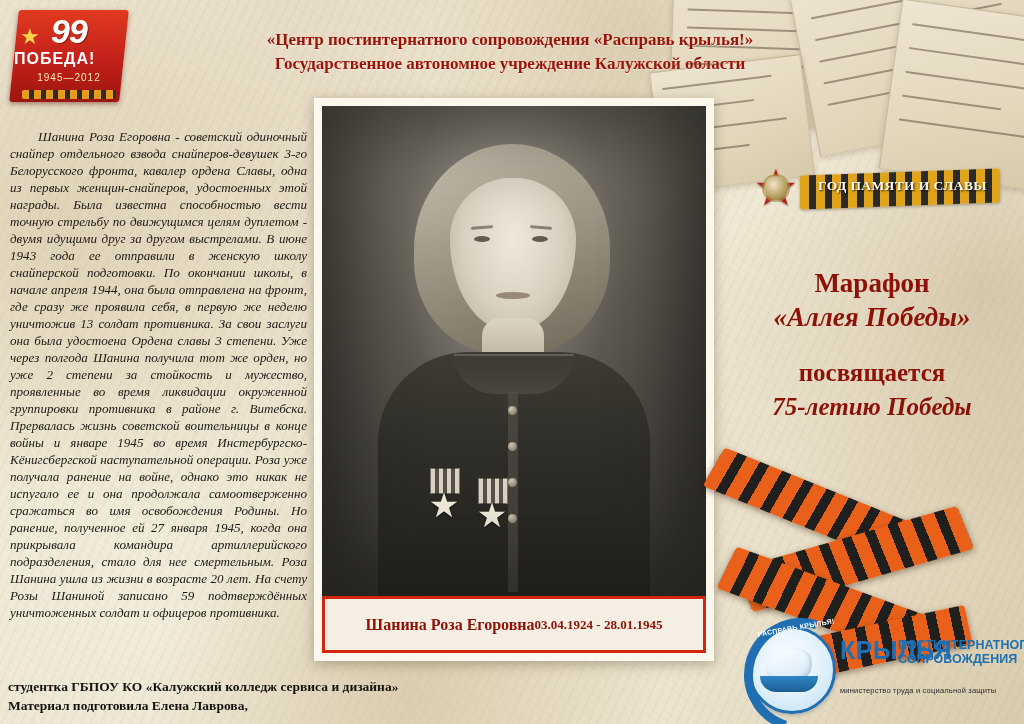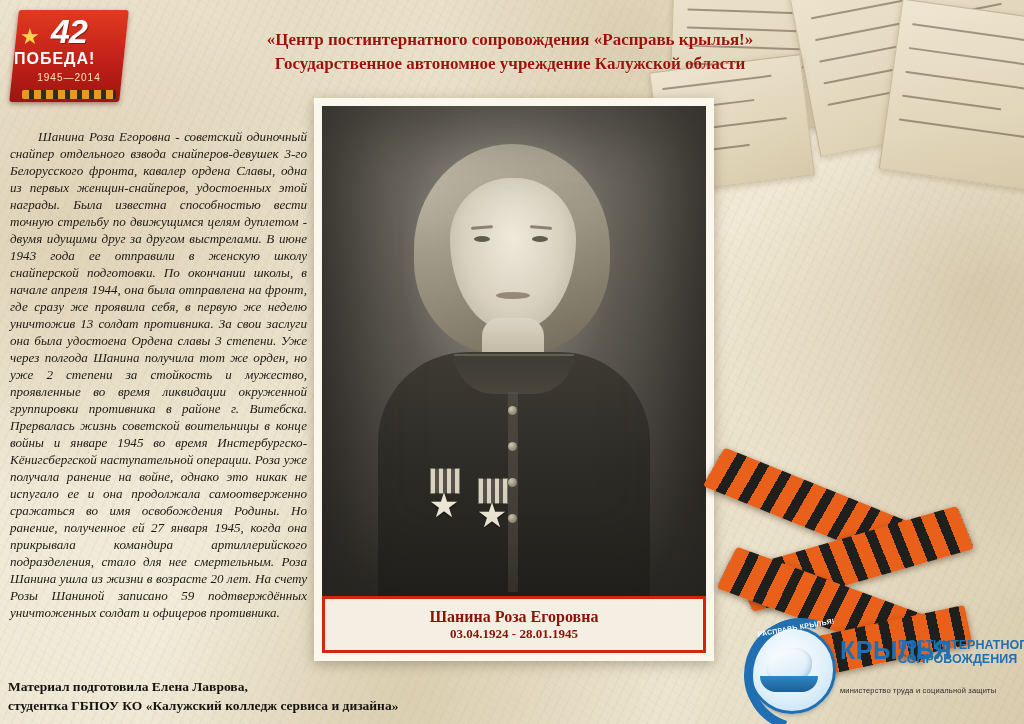--- a/index.html
+++ b/index.html
@@ -298,21 +298,21 @@
   .caption {
     position: absolute;
     left: 8px;
     bottom: 8px;
     width: 384px;
     height: 57px;
     box-sizing: border-box;
     border: 3px solid #d4260f;
     background: #f4efe2;
     display: flex;
-    flex-direction: column;
+    flex-direction: row;
     align-items: center;
     justify-content: center;
   }
   .caption .nm {
     color: #8d1107;
     font-weight: bold;
     font-size: 16px;
     font-family: "Liberation Serif", serif;
   }
   .caption .dt {
@@ -554,23 +554,23 @@
       <div class="ln" style="left:10px;top:16px;width:110px"></div>
       <div class="ln" style="left:10px;top:38px;width:90px"></div>
       <div class="ln" style="left:10px;top:60px;width:120px"></div>
       <div class="ln" style="left:10px;top:82px;width:80px"></div>
     </div>
   </div>
 
   <div class="emblem75">
     <div class="emb-bg"></div>
     <div class="emb-star">★</div>
-    <div class="emb-75">42</div>
+    <div class="emb-75">99</div>
     <div class="emb-pob">ПОБЕДА!</div>
-    <div class="emb-years">1945—2014</div>
+    <div class="emb-years">1945—2012</div>
     <div class="emb-ribbon"></div>
   </div>
 
   <div class="title">
     <div>«Центр постинтернатного сопровождения «Расправь крылья!»</div>
     <div>Государственное автономное учреждение Калужской области</div>
   </div>
 
   <div class="article">Шанина Роза Егоровна - советский одиночный снайпер отдельного взвода снайперов-девушек 3-го Белорусского фронта, кавалер ордена Славы, одна из первых женщин-снайперов, удостоенных этой награды. Была известна способностью вести точную стрельбу по движущимся целям дуплетом - двумя идущими друг за другом выстрелами. В июне 1943 года ее отправили в женскую школу снайперской подготовки. По окончании школы, в начале апреля 1944, она была отправлена на фронт, где сразу же проявила себя, в первую же неделю уничтожив 13 солдат противника. За свои заслуги она была удостоена Ордена славы 3 степени. Уже через полгода Шанина получила тот же орден, но уже 2 степени за стойкость и мужество, проявленные во время ликвидации окруженной группировки противника в районе г. Витебска. Прервалась жизнь советской воительницы в конце войны и январе 1945 во время Инстербургско-Кёнигсбергской наступательной операции. Роза уже получала ранение на войне, однако это никак не испугало ее и она продолжала самоотверженно сражаться во имя освобождения Родины. Но ранение, полученное ей 27 января 1945, когда она прикрывала командира артиллерийского подразделения, стало для нее смертельным. Роза Шанина ушла из жизни в возрасте 20 лет. На счету Розы Шаниной записано 59 подтверждённых уничтоженных солдат и офицеров противника.</div>
 
@@ -601,32 +601,44 @@
           <div class="star">★</div>
       </div>
       <div class="ph-vig"></div>
     </div>
     <div class="caption">
       <div class="nm">Шанина Роза Егоровна</div>
       <div class="dt">03.04.1924  -  28.01.1945</div>
     </div>
   </div>
 
-
+  <div class="memory">
+    <div class="stripe"></div>
+    <div class="ord">★</div>
+    <div class="ord-in"></div>
+    <div class="lbl">ГОД ПАМЯТИ И СЛАВЫ</div>
+  </div>
+
+  <div class="marathon">
+    <div class="m1">Марафон</div>
+    <div class="m2">«Аллея Победы»</div>
+    <div class="m3">посвящается</div>
+    <div class="m4">75-летию Победы</div>
+  </div>
 
   <div class="ribbon">
     <div class="rb rb1"></div>
     <div class="rb rb2"></div>
     <div class="rb rb3"></div>
     <div class="rb rb4"></div>
   </div>
 
   <div class="credit">
+    <div>студентка ГБПОУ КО «Калужский колледж сервиса и дизайна»</div>
     <div>Материал подготовила Елена Лаврова,</div>
-    <div>студентка ГБПОУ КО «Калужский колледж сервиса и дизайна»</div>
   </div>
 
   <div class="org">
     <div class="circ"></div>
     <div class="arc"></div>
     <div class="arc-txt">РАСПРАВЬ КРЫЛЬЯ!</div>
     <div class="bird"></div>
     <div class="hand"></div>
     <div class="t1">КРЫЛЬЯ</div>
     <div class="t2">ПОСТИНТЕРНАТНОГО СОПРОВОЖДЕНИЯ</div>

